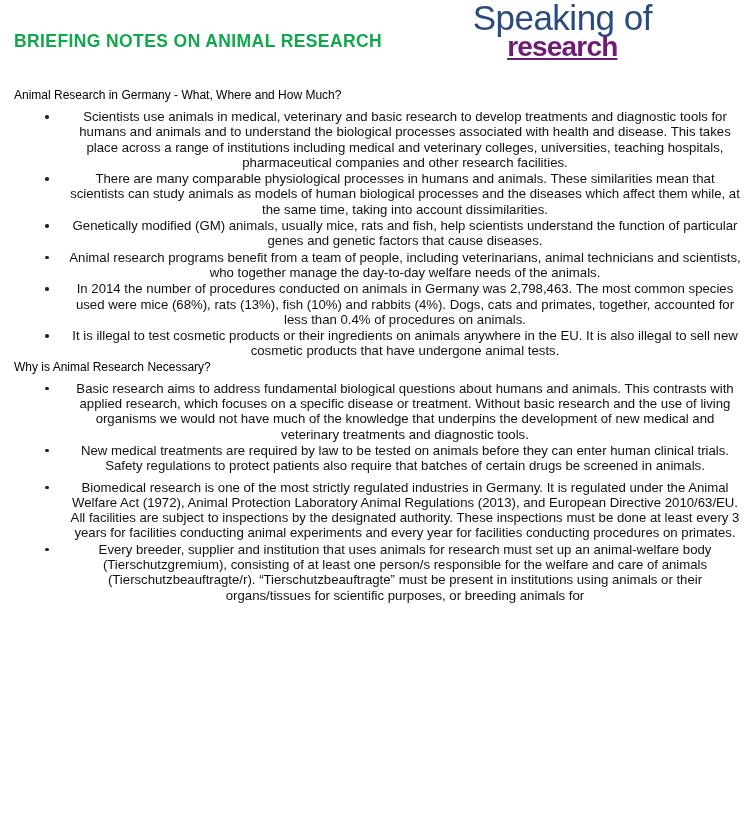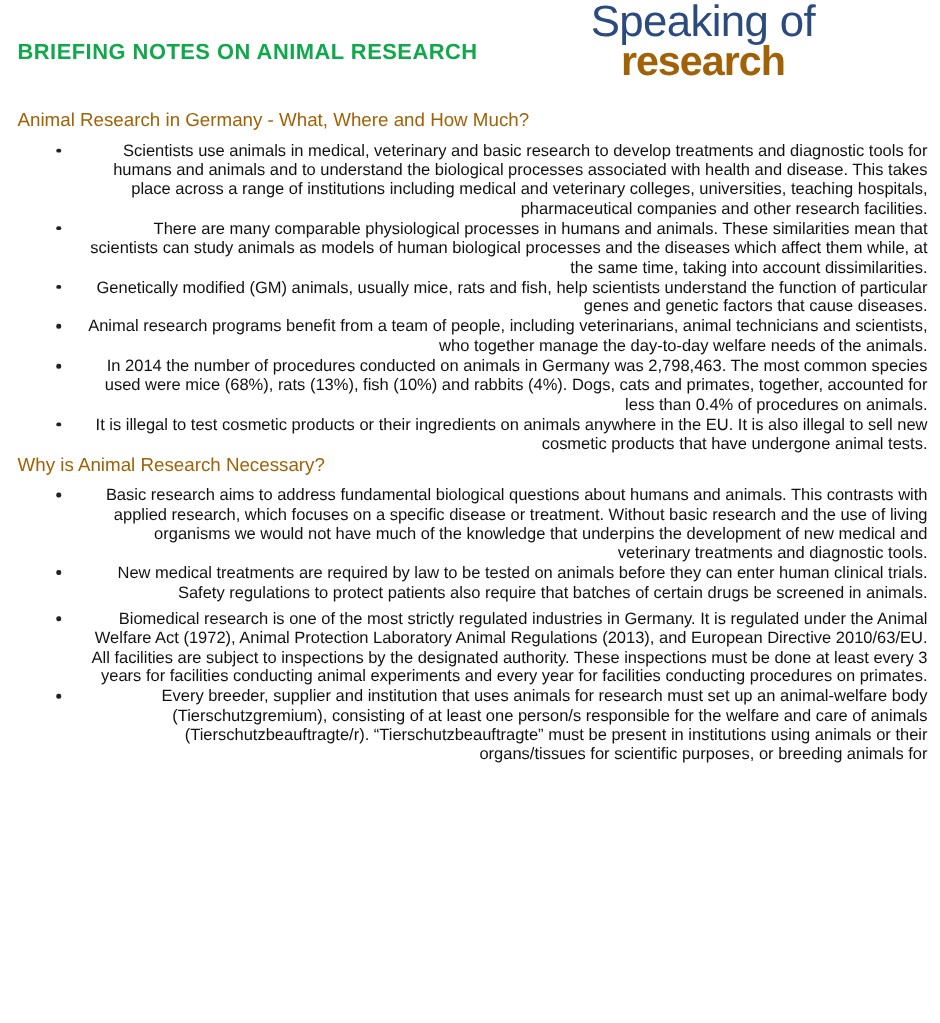--- a/index.html
+++ b/index.html
@@ -41,57 +41,58 @@
   }
   .logo-line1 {
     display: block;
     font-size: 35px;
     color: #2b4b7e;
     letter-spacing: -0.5px;
     line-height: 0.98;
   }
   .logo-line2 {
     display: block;
-    font-size: 33px;
+    font-size: 28px;
     font-weight: bold;
-    color: #a16207;
+    color: #701a75;
     letter-spacing: -0.8px;
     line-height: 0.98;
     margin-top: -2px;
+    text-decoration: underline;
   }
 
   
   .content {
     padding: 0 10px 0 14px;
   }
   .section { margin: 0; }
   .section-heading {
-    font-size: 15px;
-    color: #a16207;
+    font-size: 12px;
+    color: #000000;
     margin: 0;
     padding: 0;
     font-weight: normal;
     line-height: 1.25;
   }
   .sec-1 .section-heading { margin-top: 6px; }
   .sec-2 .section-heading { }
   .sec-3 .section-heading { margin-top: 30px; }
 
   ul.bullets {
     list-style: none;
     margin: 6px 0 0 0;
     padding: 0;
   }
   ul.bullets > li {
     position: relative;
     padding-left: 54px;
     margin-bottom: 1px;
     font-size: 13.2px;
     line-height: 15.3px;
-    text-align: right;
+    text-align: center;
     color: #111111;
   }
   ul.bullets > li::before {
     content: "";
     position: absolute;
     left: 31px;
     top: 6px;
     width: 3.5px;
     height: 3.5px;
     border-radius: 50%;

